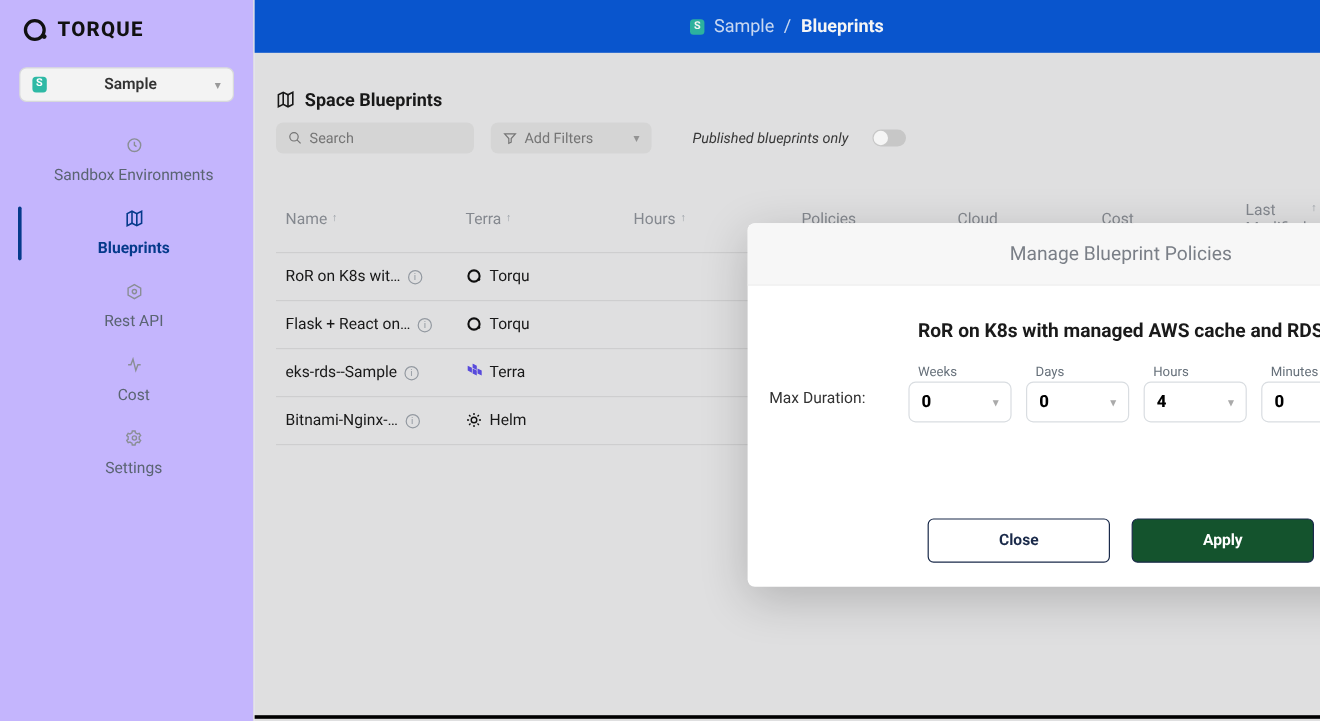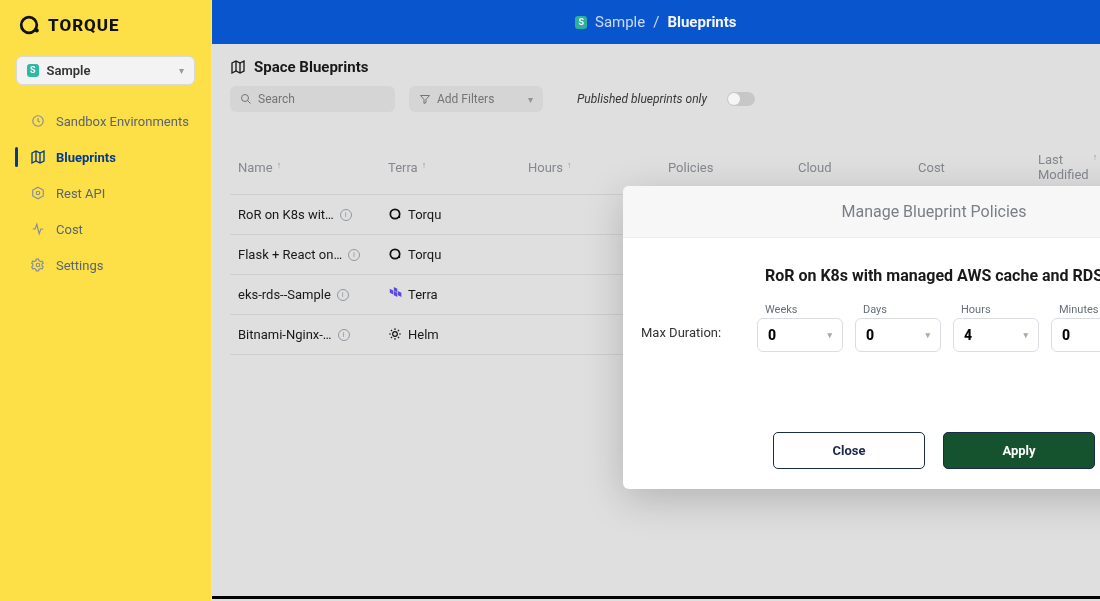--- a/index.html
+++ b/index.html
@@ -1,42 +1,42 @@
 <!DOCTYPE html>
 <html><head>
 <meta charset="utf-8">
 <style>
   * { box-sizing: border-box; margin: 0; padding: 0; font-family: -apple-system, BlinkMacSystemFont, "Segoe UI", Roboto, Arial, sans-serif; }
   html, body { width: 1100px; height: 601px; overflow: hidden; background: #fff; }
   .app { display: flex; height: 100%; }
 
   
-  .sidebar { width: 212px; background: #fde047; border-right: 1px solid #e2e2e2; padding-top: 14px; }
+  .sidebar { width: 212px; background: #c4b5fd; border-right: 1px solid #e2e2e2; padding-top: 14px; text-align: center; }
   .logo { display: flex; align-items: center; gap: 8px; padding: 0 18px 8px 18px; }
   .logo svg { flex-shrink: 0; }
   .logo-text { font-weight: 800; letter-spacing: 1px; font-size: 17px; color: #111; }
   .space-select { margin: 12px 16px 18px 16px; border: 1px solid #d7d9db; border-radius: 6px; padding: 6px 10px; display: flex; align-items: center; gap: 8px; background: #f3f3f3; font-size: 13px; color: #333; cursor: pointer; }
   .space-badge { background: #2eb9a5; color: #fff; font-size: 9px; font-weight: 700; padding: 2px 3px; border-radius: 3px; line-height: 1; }
   .space-name { flex: 1; font-weight: 600; }
   .chev-down { color: #999; font-size: 10px; }
   .nav { list-style: none; }
-  .nav li { display: flex; align-items: center; gap: 10px; padding: 10px 18px 10px 30px; font-size: 13px; color: #5a6472; cursor: pointer; }
+  .nav li { display: flex; align-items: center; gap: 10px; padding: 10px 18px 10px 30px; font-size: 13px; color: #5a6472; cursor: pointer; flex-direction: column; }
   .nav li.active { color: #053a8b; font-weight: 700; position: relative; }
   .nav li.active::before { content: ''; position: absolute; left: 15px; top: 8px; bottom: 8px; width: 3px; background: #053a8b; border-radius: 2px; }
   .nav .nav-icon { width: 16px; height: 16px; display: inline-flex; align-items: center; justify-content: center; }
 
   
   .main { flex: 1; background: #e9e9ea; display: flex; flex-direction: column; position: relative; overflow: hidden; }
   .topbar { height: 44px; background: #0a59d6; color: #fff; display: flex; align-items: center; justify-content: center; gap: 8px; font-size: 15px; }
   .topbar .bc-badge { background: #2eb9a5; font-size: 9px; font-weight: 700; padding: 2px 3px; border-radius: 3px; line-height: 1; }
   .bc-sample { color: #d1e1fb; }
   .bc-sep { color: #d1e1fb; }
   .bc-current { font-weight: 700; }
 
-  .content { padding: 14px 0 0 18px; }
+  .content { padding: 30px 0 0 18px; }
   .page-title { display: flex; align-items: center; gap: 8px; font-weight: 700; font-size: 15px; color: #1a1a1a; margin-bottom: 10px; }
   .toolbar { display: flex; align-items: center; gap: 14px; margin-bottom: 28px; }
   .search-box { width: 165px; background: #dedede; border-radius: 6px; padding: 6px 10px; display: flex; align-items: center; gap: 6px; color: #7a7a7a; font-size: 12px; }
   .filters-sel { width: 134px; background: #dedede; border-radius: 6px; padding: 6px 10px; display: flex; align-items: center; gap: 6px; color: #7a7a7a; font-size: 12px; justify-content: space-between; }
   .filters-left { display: flex; align-items: center; gap: 6px; }
   .pub-label { margin-left: 20px; font-size: 12px; color: #3a3a3a; font-style: italic; }
   .toggle { width: 28px; height: 14px; background: #d0d0d0; border-radius: 10px; position: relative; margin-left: 6px; }
   .toggle::after { content: ''; position: absolute; left: 1px; top: 1px; width: 12px; height: 12px; border-radius: 50%; background: #fff; }
 
   

